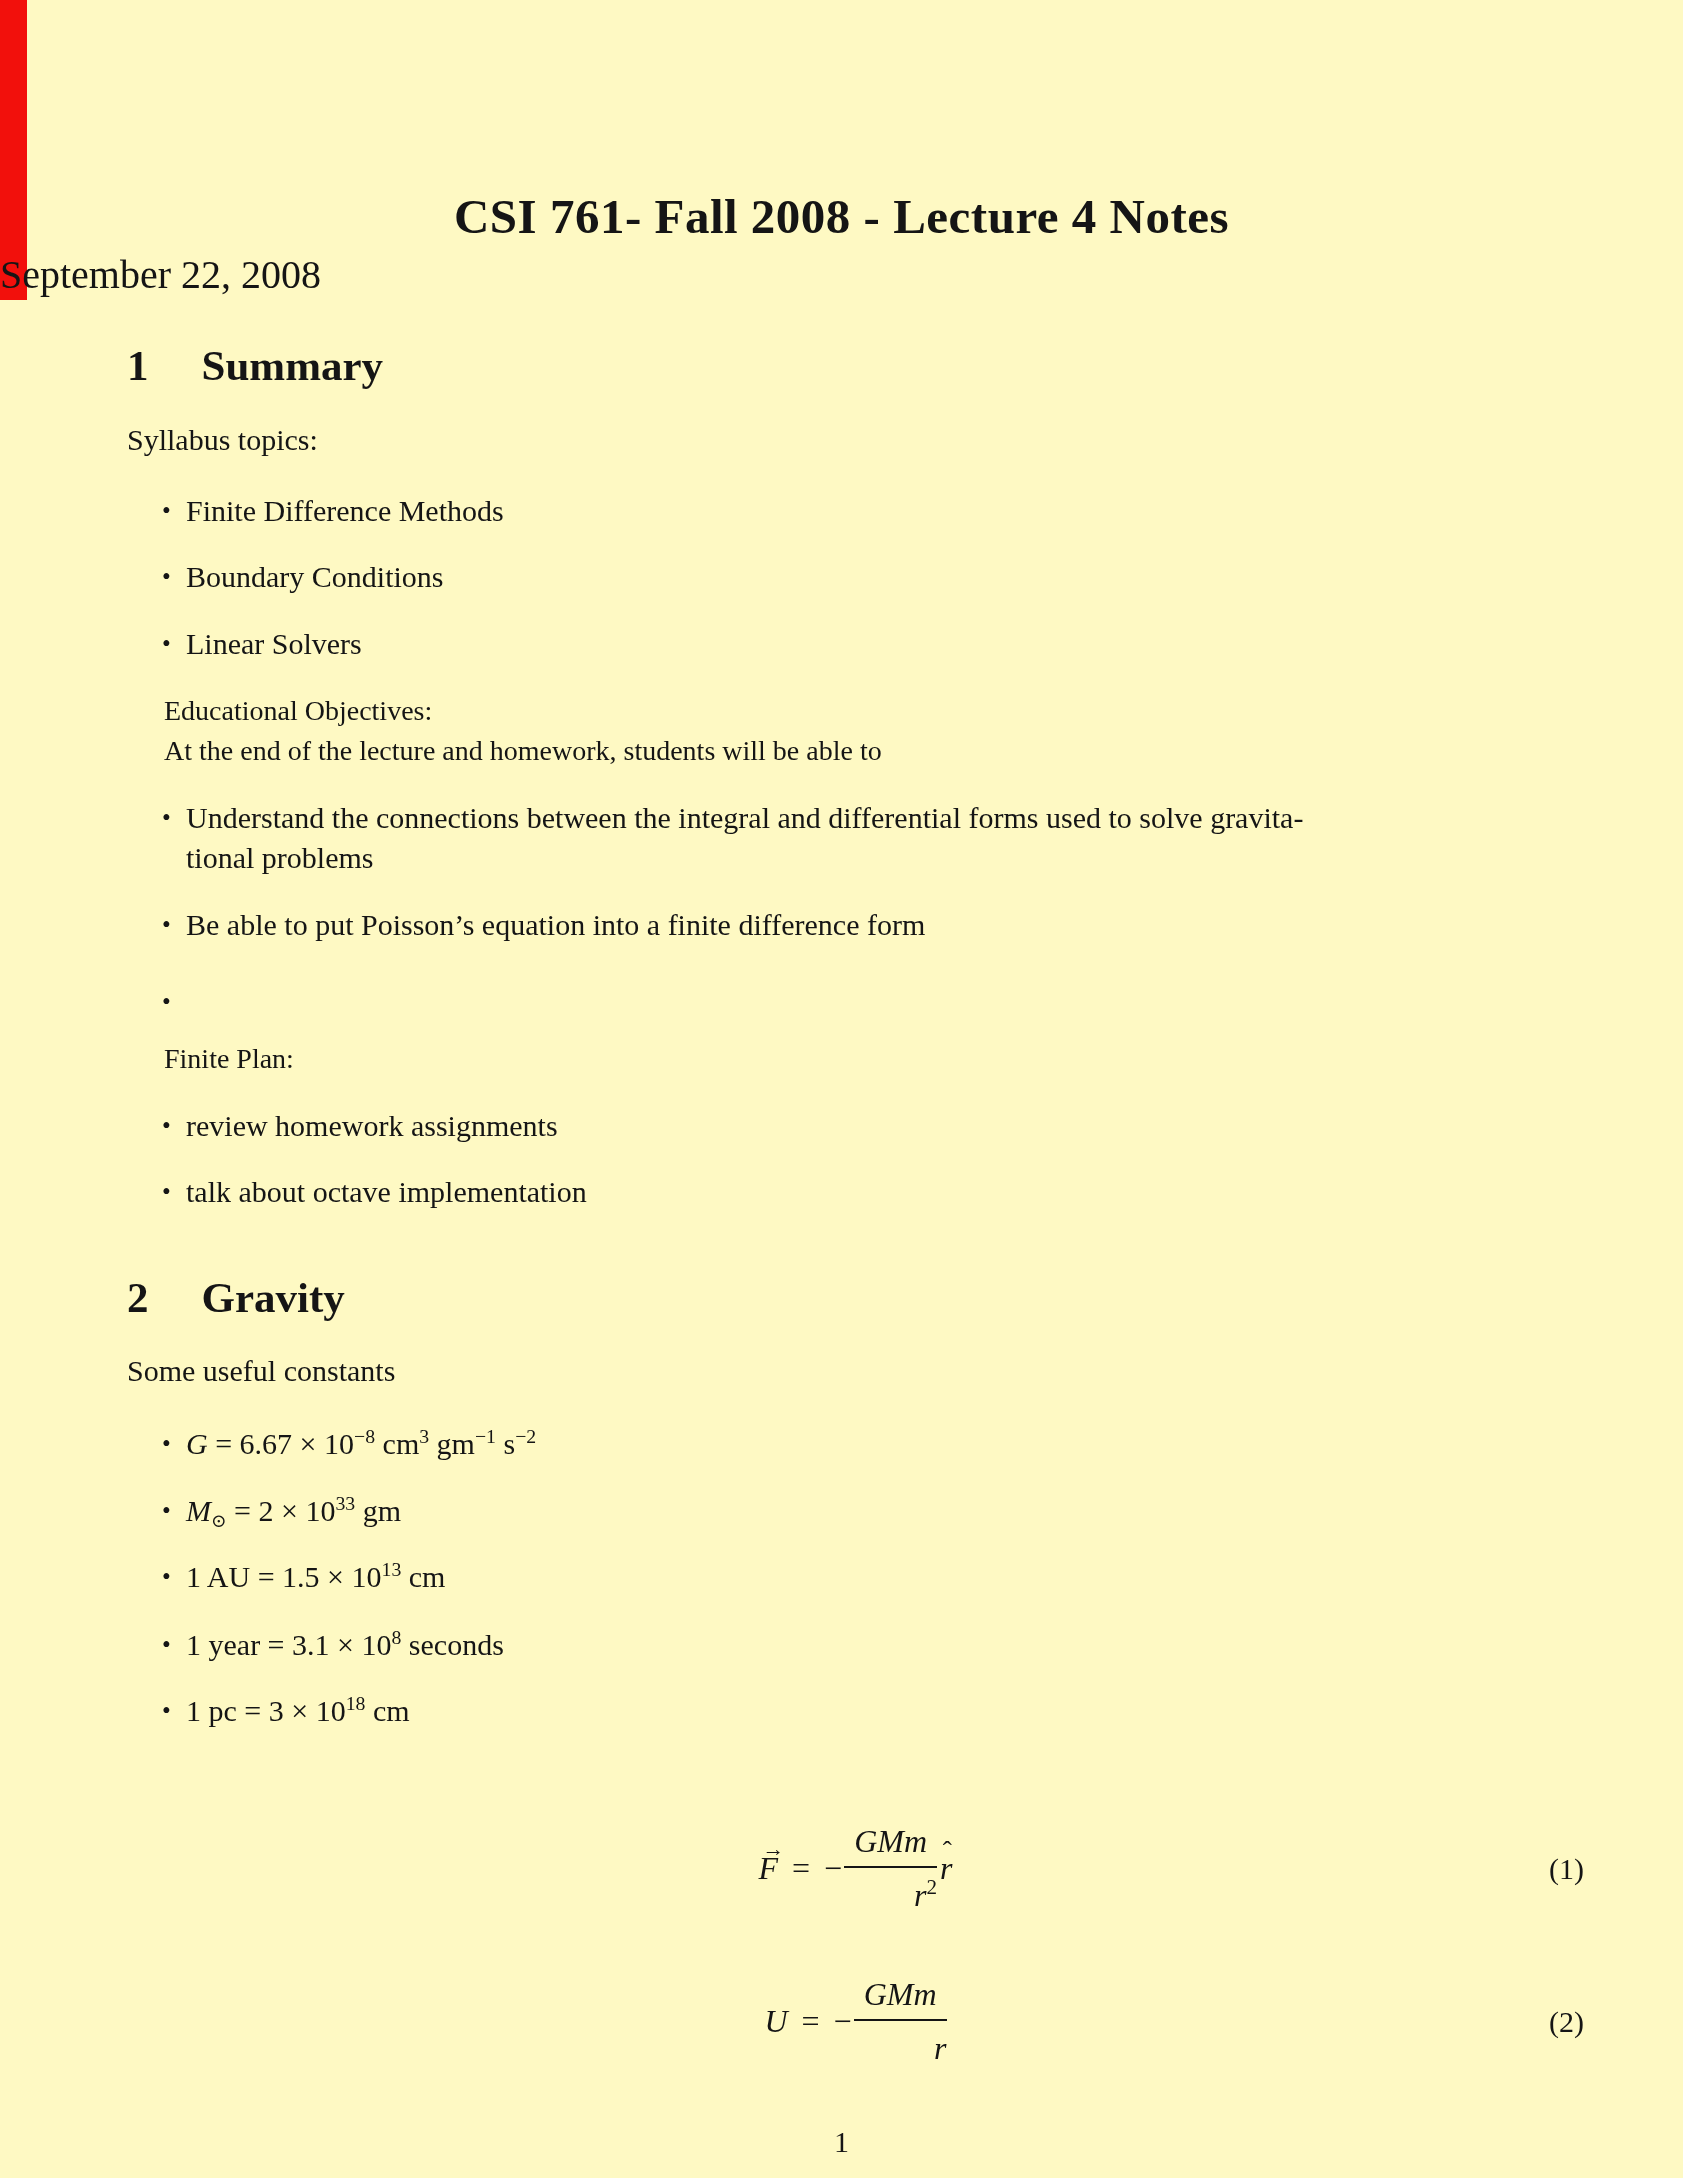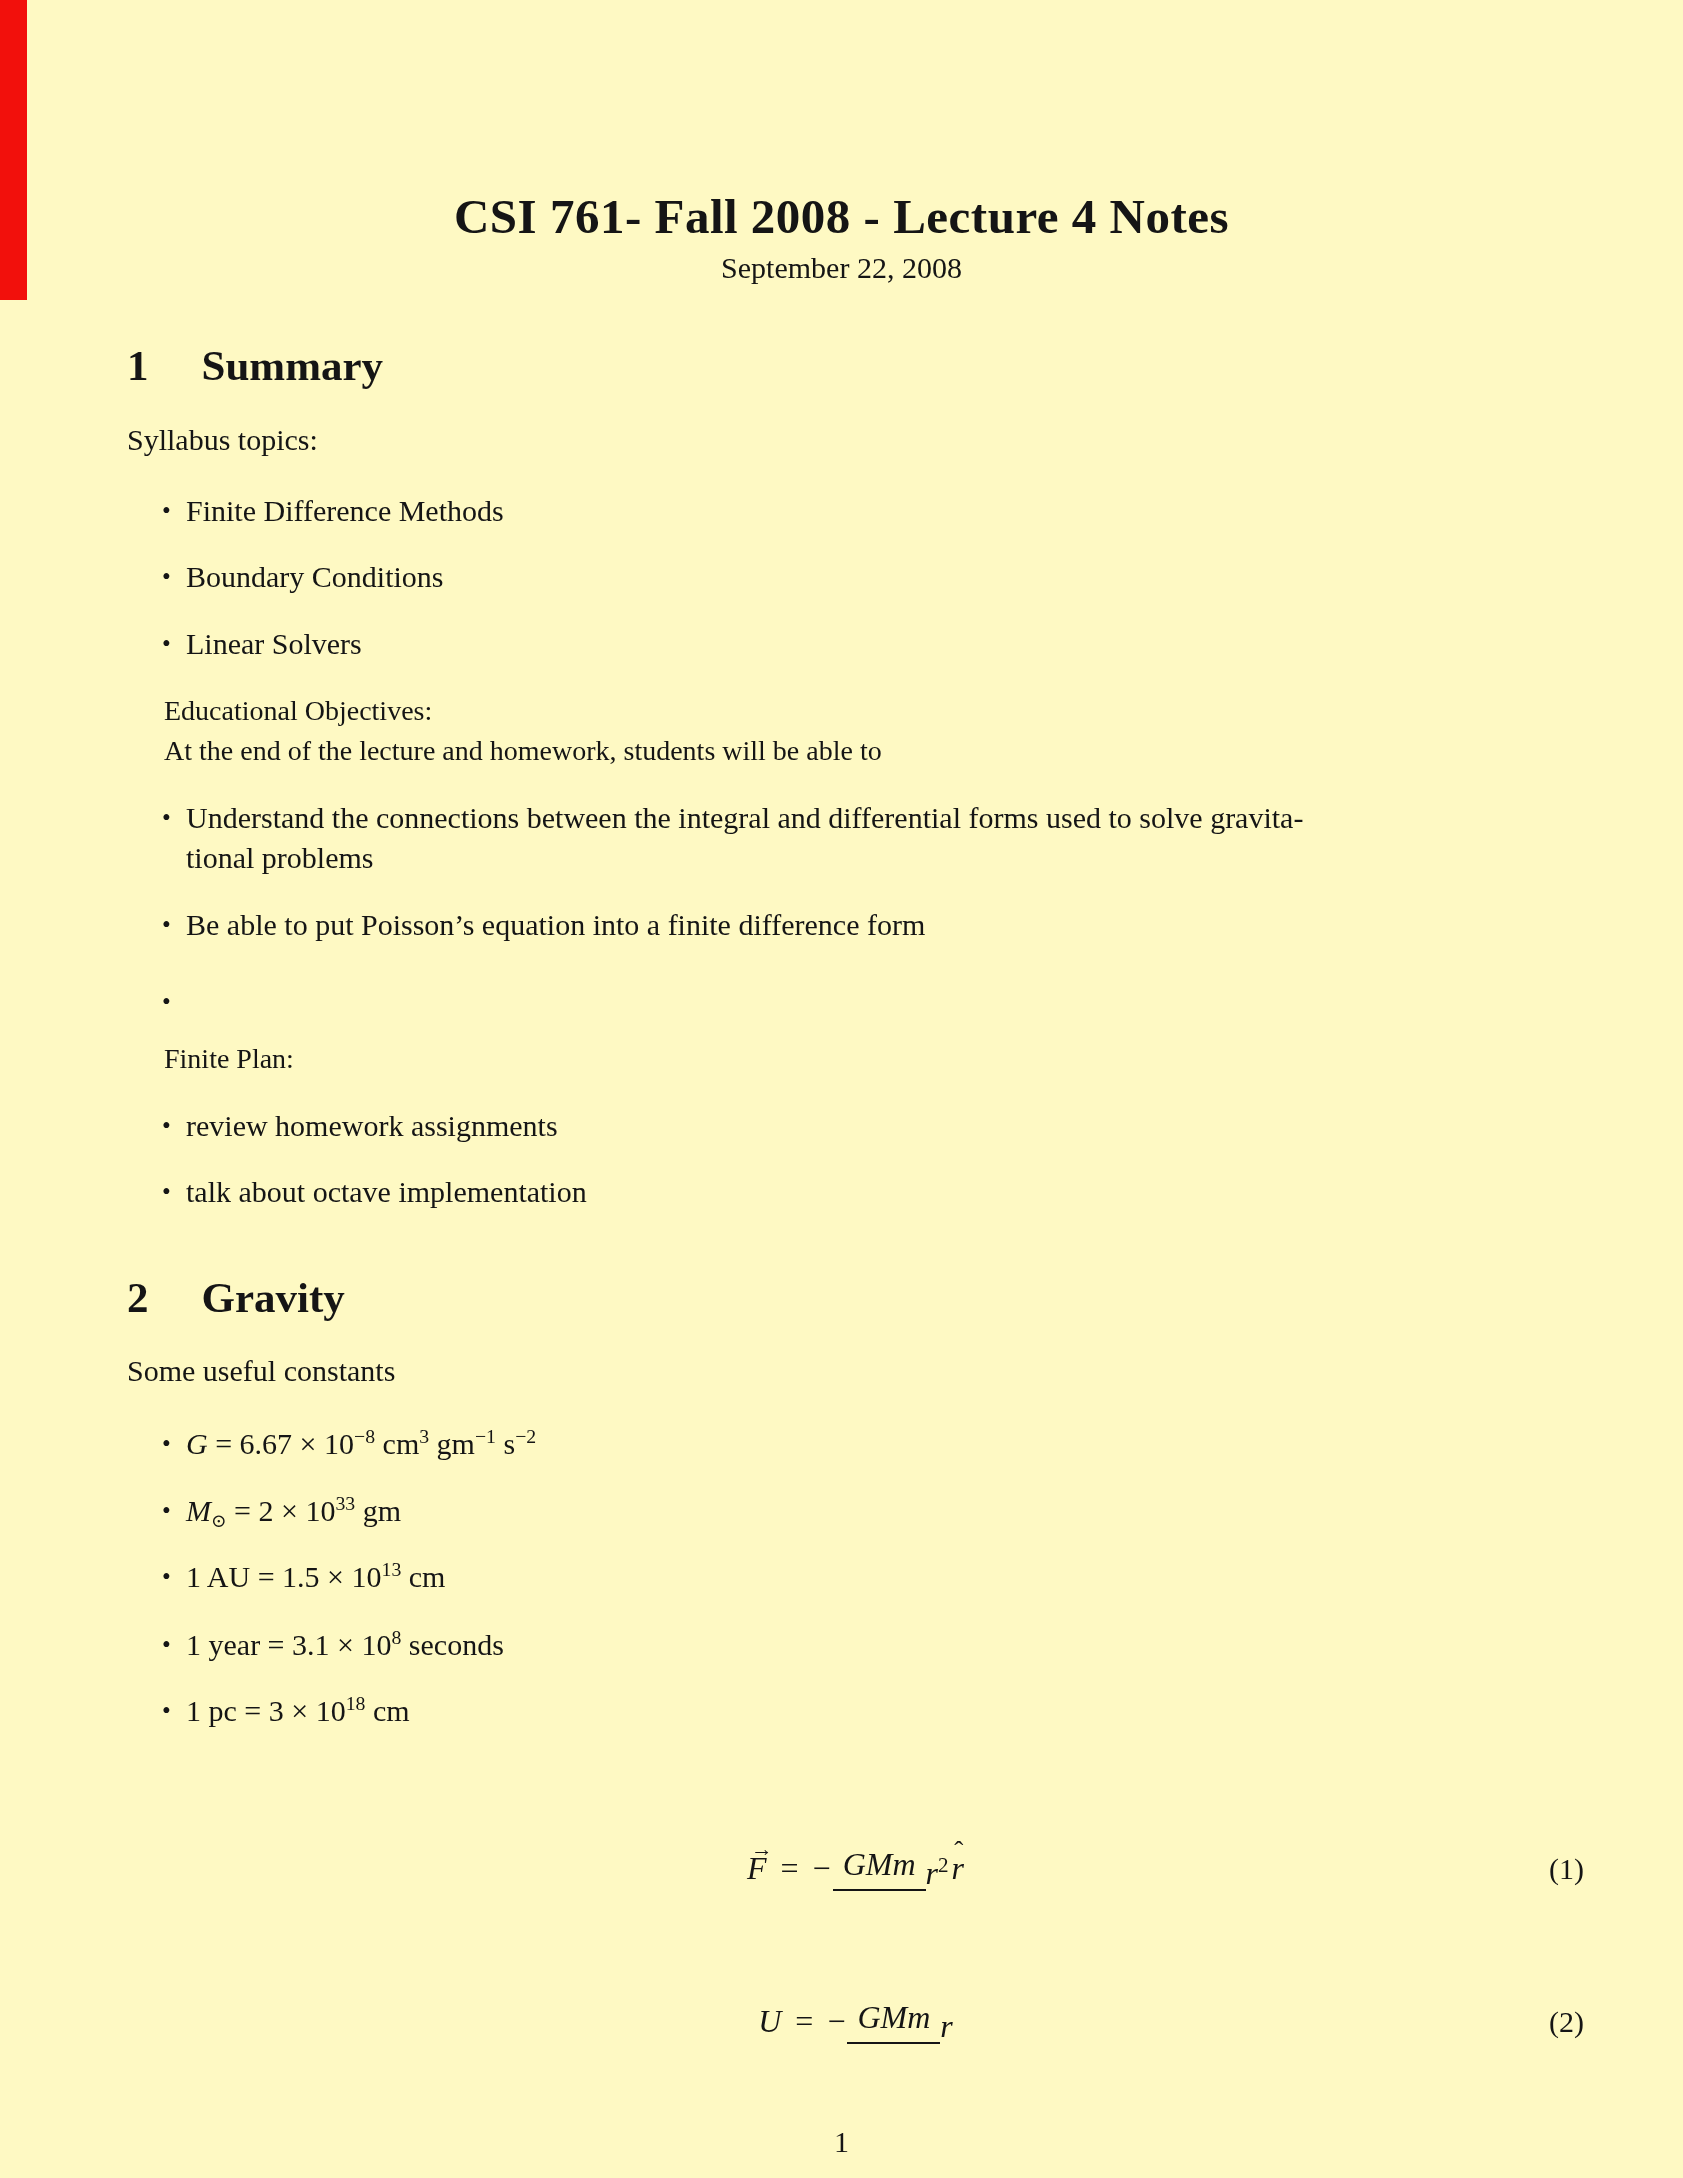--- a/index.html
+++ b/index.html
@@ -4,38 +4,38 @@
 <style>
   html,body { margin:0; padding:0; background:#ffffff; }
   .page {
     position:relative; width:1683px; height:2178px; background:#fef9c3;
     font-family:"Liberation Serif","DejaVu Serif",serif; color:#151515;
     overflow:hidden;
   }
   .red-marker { position:absolute; left:0; top:0; width:27px; height:300px; }
   .title { position:absolute; top:188px; left:0; width:100%; text-align:center;
            font-size:49px; font-weight:bold; letter-spacing:0.5px; }
-  .date  { position:absolute; top:251px; left:0; width:100%; text-align:center; font-size:30px; }
+  .date  { position:absolute; top:251px; left:0; width:100%; font-size:40px; }
   .sec-heading { position:absolute; left:127px; font-size:43px; font-weight:bold; }
   .sec-num { display:inline-block; margin-right:53px; }
   .body-par { position:absolute; left:127px; font-size:30px; line-height:40px; }
   .indent-par { position:absolute; left:164px; font-size:28px; line-height:40px; }
   .li { position:absolute; left:162px; display:flex; align-items:flex-start;
         font-size:30px; line-height:40px; }
   .bullet { flex:0 0 24px; width:24px; font-size:25px; line-height:40px; }
   .li-text { display:block; }
   .mvar { font-style:italic; }
   sup { font-size:0.66em; line-height:0; }
   sub { font-size:0.62em; line-height:0; vertical-align:-0.30em; }
   
   .eq-row { position:absolute; left:127px; right:99px; display:flex;
             justify-content:center; align-items:center; font-size:32px; }
   .eq-body { display:flex; align-items:center; }
   .eq-body .rel { margin:0 14px; }
-  .frac { display:inline-flex; flex-direction:row; align-items:flex-start; margin-left:2px; }
+  .frac { display:inline-flex; flex-direction:column; align-items:flex-end; margin-left:2px; }
   .frac .num { padding:0 10px 6px 10px; border-bottom:2.5px solid #151515; }
   .frac .den { padding-top:9px; }
   .accent-host { position:relative; display:inline-block; }
   .accent { position:absolute; font-style:normal; }
   .accent.arrow { top:-0.62em; left:0.18em; font-size:0.68em; }
   .accent.hat   { top:-0.52em; left:0.10em; font-size:0.85em; }
   .rhat { margin-left:3px; }
   .eq-label { position:absolute; right:0; top:50%; transform:translateY(-50%);
               font-size:30px; font-style:normal; }
   .page-num { position:absolute; top:2125px; left:0; width:100%; text-align:center; font-size:30px; }

